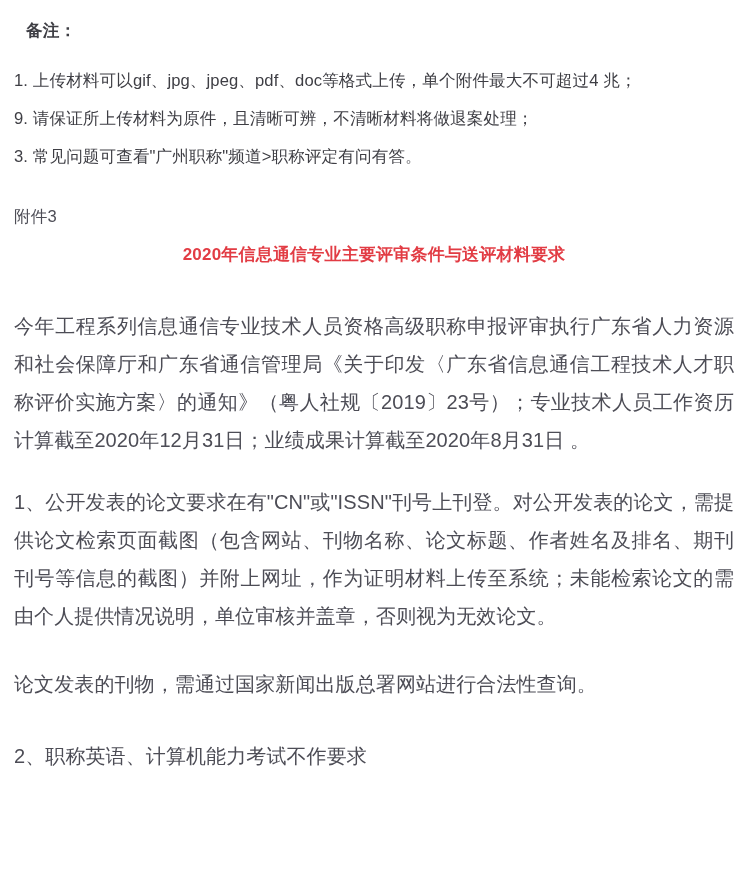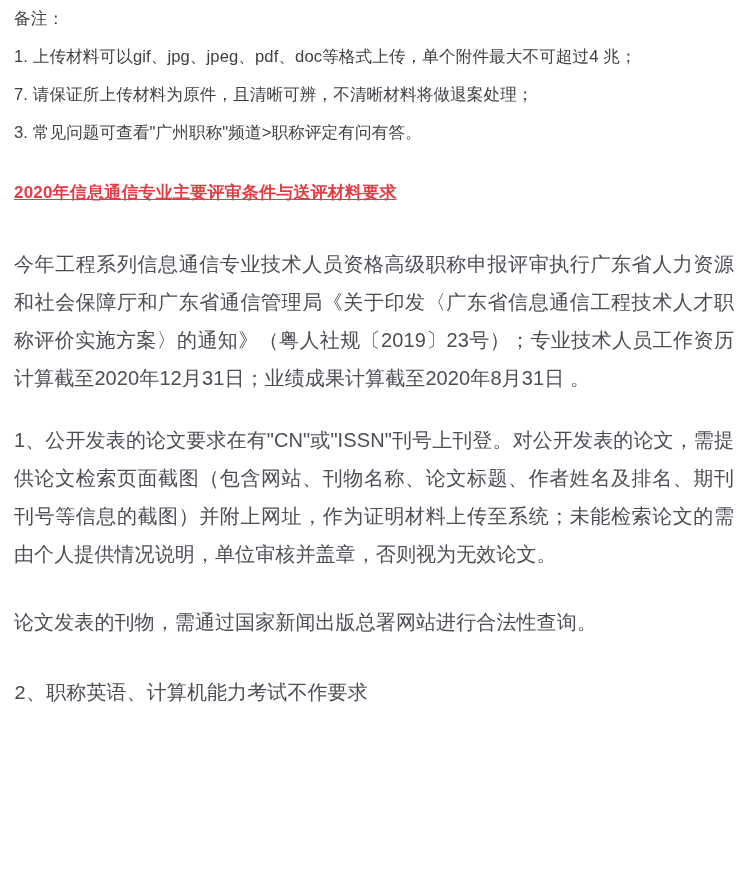--- a/index.html
+++ b/index.html
@@ -20,68 +20,69 @@
   }
   
   .notes {
     font-size: 16.6px;
     line-height: 38px;
     letter-spacing: 0.1px;
     color: var(--notes-text, #3e3e44);
     margin: 0 0 22px 0;
   }
   .notes-heading {
-    margin: 0;
-    font-weight: normal;
+    margin: 12px;
+    font-weight: bold;
   }
   .note-line {
     margin: 0;
   }
   
   .attachment-label {
     margin: 0;
     font-size: 16.6px;
     line-height: 38px;
     letter-spacing: 0.1px;
     color: var(--body-text, #4d4d56);
   }
   .attachment-title {
     margin: 0 0 33px 0;
     font-size: 17px;
     line-height: 38px;
     font-weight: bold;
+    text-align: center;
     letter-spacing: 0.2px;
     color: var(--title-red, #e23c44);
-    text-decoration: underline;
   }
   
   .para {
     font-size: 20px;
     line-height: 38px;
     letter-spacing: 0.1px;
     text-align: justify;
     color: var(--body-text, #4d4d56);
     margin: 0 0 24px 0;
   }
   .para.gap-30 { margin-bottom: 30px; }
   .para.gap-34 { margin-bottom: 34px; }
-  .para.gap-0  { margin-bottom: 0; font-family: Liberation Mono, monospace; }
+  .para.gap-0  { margin-bottom: 0; }
 </style>
 </head>
 <body>
 
 <div class="doc">
 
   <div class="notes">
     <p class="notes-heading">备注：</p>
     <p class="note-line">1. 上传材料可以gif、jpg、jpeg、pdf、doc等格式上传，单个附件最大不可超过4 兆；</p>
-    <p class="note-line">7. 请保证所上传材料为原件，且清晰可辨，不清晰材料将做退案处理；</p>
+    <p class="note-line">9. 请保证所上传材料为原件，且清晰可辨，不清晰材料将做退案处理；</p>
     <p class="note-line">3. 常见问题可查看"广州职称"频道&gt;职称评定有问有答。</p>
   </div>
 
+  <p class="attachment-label">附件3</p>
 
   <h1 class="attachment-title">2020年信息通信专业主要评审条件与送评材料要求</h1>
 
   <p class="para">今年工程系列信息通信专业技术人员资格高级职称申报评审执行广东省人力资源和社会保障厅和广东省通信管理局《关于印发〈广东省信息通信工程技术人才职称评价实施方案〉的通知》（粤人社规〔2019〕23号）；专业技术人员工作资历计算截至2020年12月31日；业绩成果计算截至2020年8月31日 。</p>
 
   <p class="para gap-30">1、公开发表的论文要求在有"CN"或"ISSN"刊号上刊登。对公开发表的论文，需提供论文检索页面截图（包含网站、刊物名称、论文标题、作者姓名及排名、期刊刊号等信息的截图）并附上网址，作为证明材料上传至系统；未能检索论文的需由个人提供情况说明，单位审核并盖章，否则视为无效论文。</p>
 
   <p class="para gap-34">论文发表的刊物，需通过国家新闻出版总署网站进行合法性查询。</p>
 
   <p class="para gap-0">2、职称英语、计算机能力考试不作要求</p>

